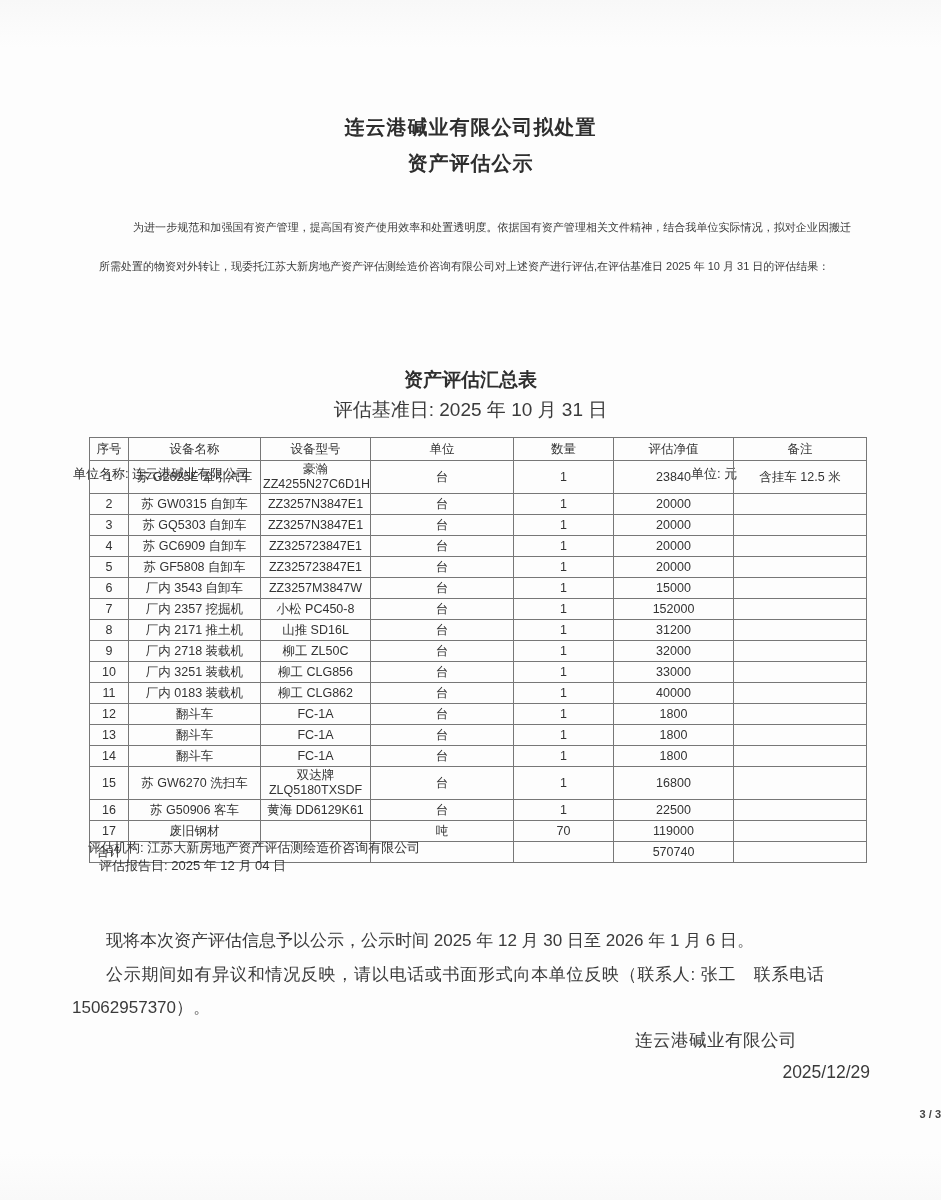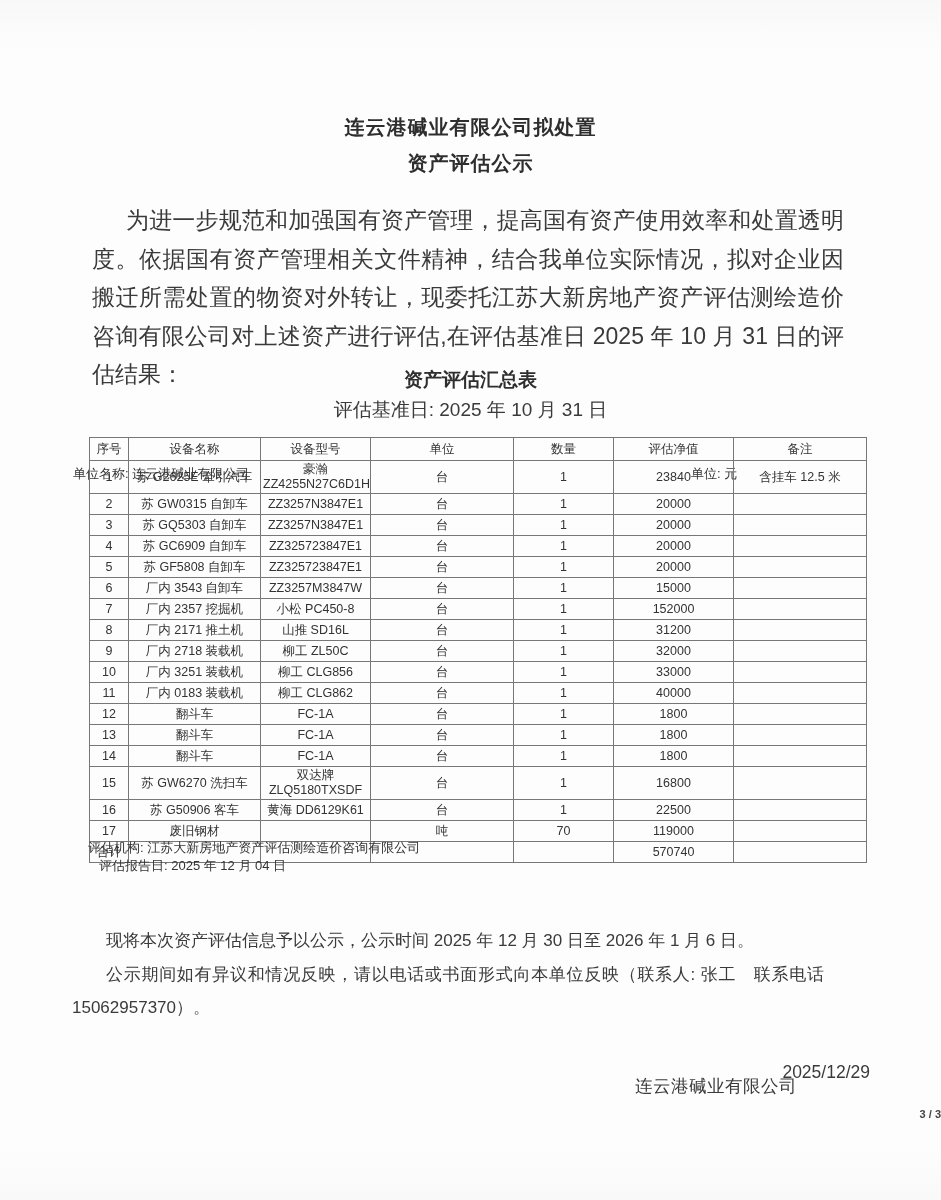--- a/index.html
+++ b/index.html
@@ -18,22 +18,22 @@
   .doc-title {
     position: absolute; left: 0; width: 941px;
     text-align: center;
     font-size: 20px; font-weight: bold; color: #2e2e2e;
     letter-spacing: 1px;
   }
   .t1 { top: 114px; }
   .t2 { top: 150px; }
   .intro {
     position: absolute; top: 197px; left: 88px; width: 752px;
-    font-size: 23px; line-height: 38.5px; color: #3a3a3a;
-    text-indent: 34px; text-align: justify; margin: 4px;
+    font-size: 11px; line-height: 38.5px; color: #3a3a3a;
+    text-indent: 34px; text-align: justify; margin: 11px;
   }
   .tbl-title {
     position: absolute; top: 367px; left: 0; width: 941px;
     text-align: center; font-size: 19px; font-weight: bold; color: #2e2e2e;
   }
   .tbl-subtitle {
     position: absolute; top: 397px; left: 0; width: 941px;
     text-align: center; font-size: 19px; color: #3a3a3a;
   }
   .tbl-meta {
@@ -65,21 +65,21 @@
   .closing {
     position: absolute; left: 72px; width: 752px; margin: 0;
     font-size: 17px; line-height: 33px; color: #3a3a3a;
     text-indent: 34px; text-align: justify;
   }
   .c1 { top: 924px; }
   .c2 { top: 958px; }
   .sign-company {
     position: absolute; top: 1028px; left: 0; width: 941px;
     text-align: right; padding-right: 144px; box-sizing: border-box;
-    font-size: 17.5px; color: #3a3a3a; letter-spacing: 0.5px; margin-top: 46px;
+    font-size: 17.5px; color: #3a3a3a; letter-spacing: 0.5px;
   }
   .sign-date {
     position: absolute; top: 1062px; left: 0; width: 941px;
     text-align: right; padding-right: 71px; box-sizing: border-box;
     font-size: 17.5px; color: #3a3a3a;
   }
   .page-num {
     position: absolute; top: 1108px; left: 0; width: 941px;
     text-align: right; font-size: 11px; font-weight: 600; color: #444;
   }

